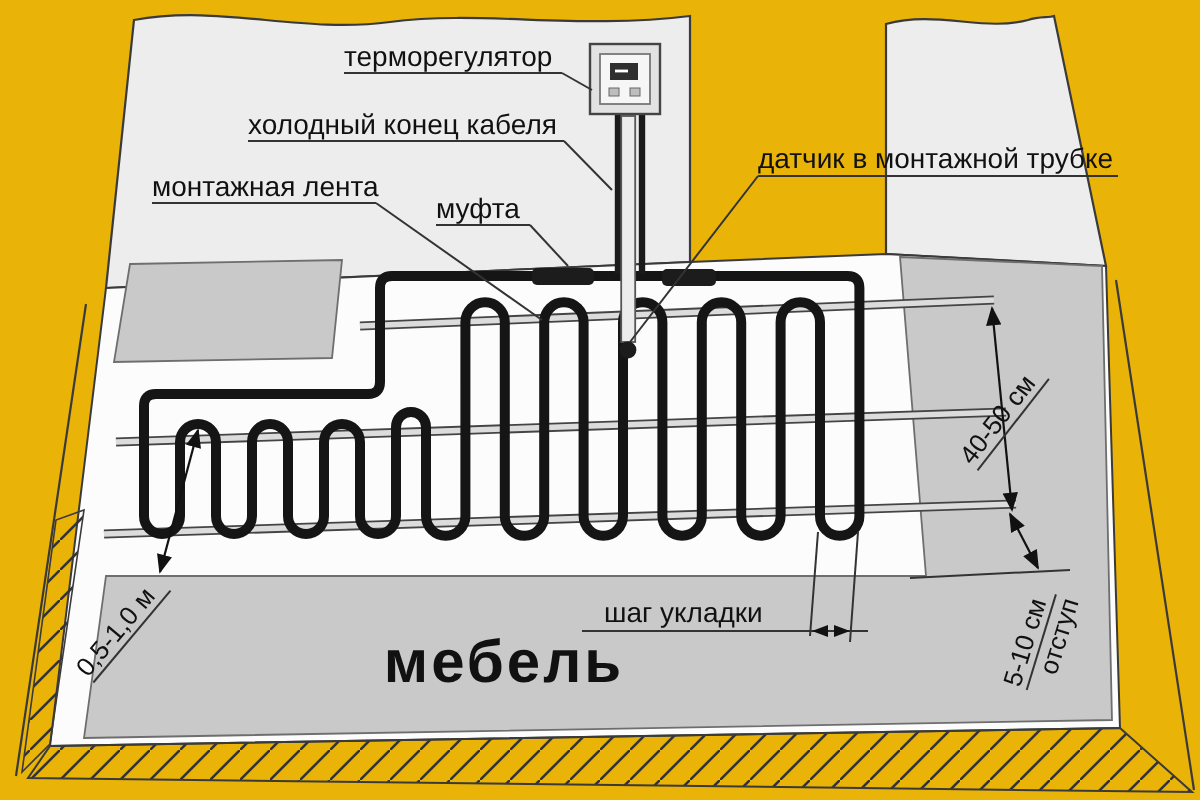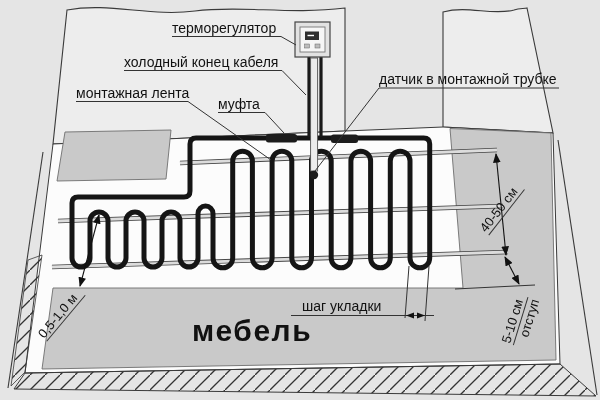--- a/index.html
+++ b/index.html
@@ -1,17 +1,17 @@
 <!DOCTYPE html>
 <html><head>
 <meta charset="utf-8">
 <style>
   html,body{margin:0;padding:0;background:#fff;}
   .screen{
-    position:relative;width:600px;height:400px;background:#e5e5e5;overflow:hidden;
+    position:relative;width:600px;height:400px;background:#eab308;overflow:hidden;
     font-family:"Liberation Sans","DejaVu Sans",sans-serif;
   }
   svg{display:block;}
   text{fill:#111;}
   .lbl{font-size:14px;}
   .lbl-small{font-size:13px;}
   .furn{font-size:30px;font-weight:600;letter-spacing:1.5px;}
 </style>
 </head>
 <body>

